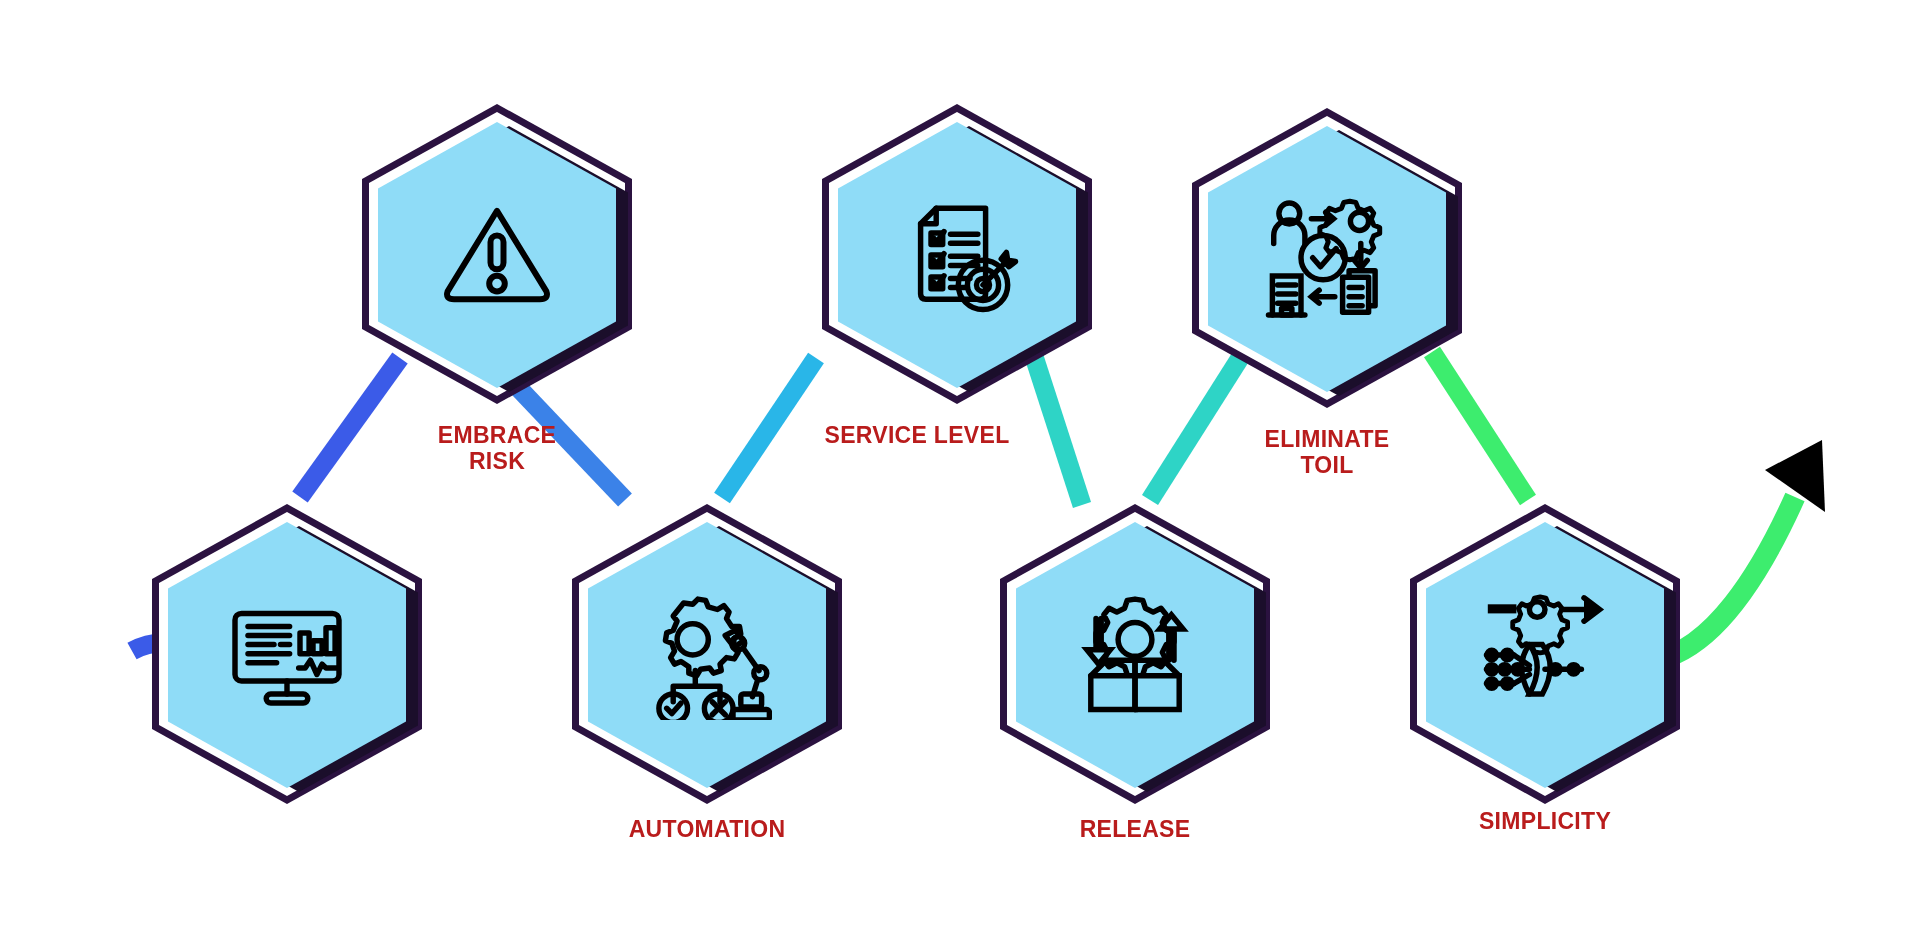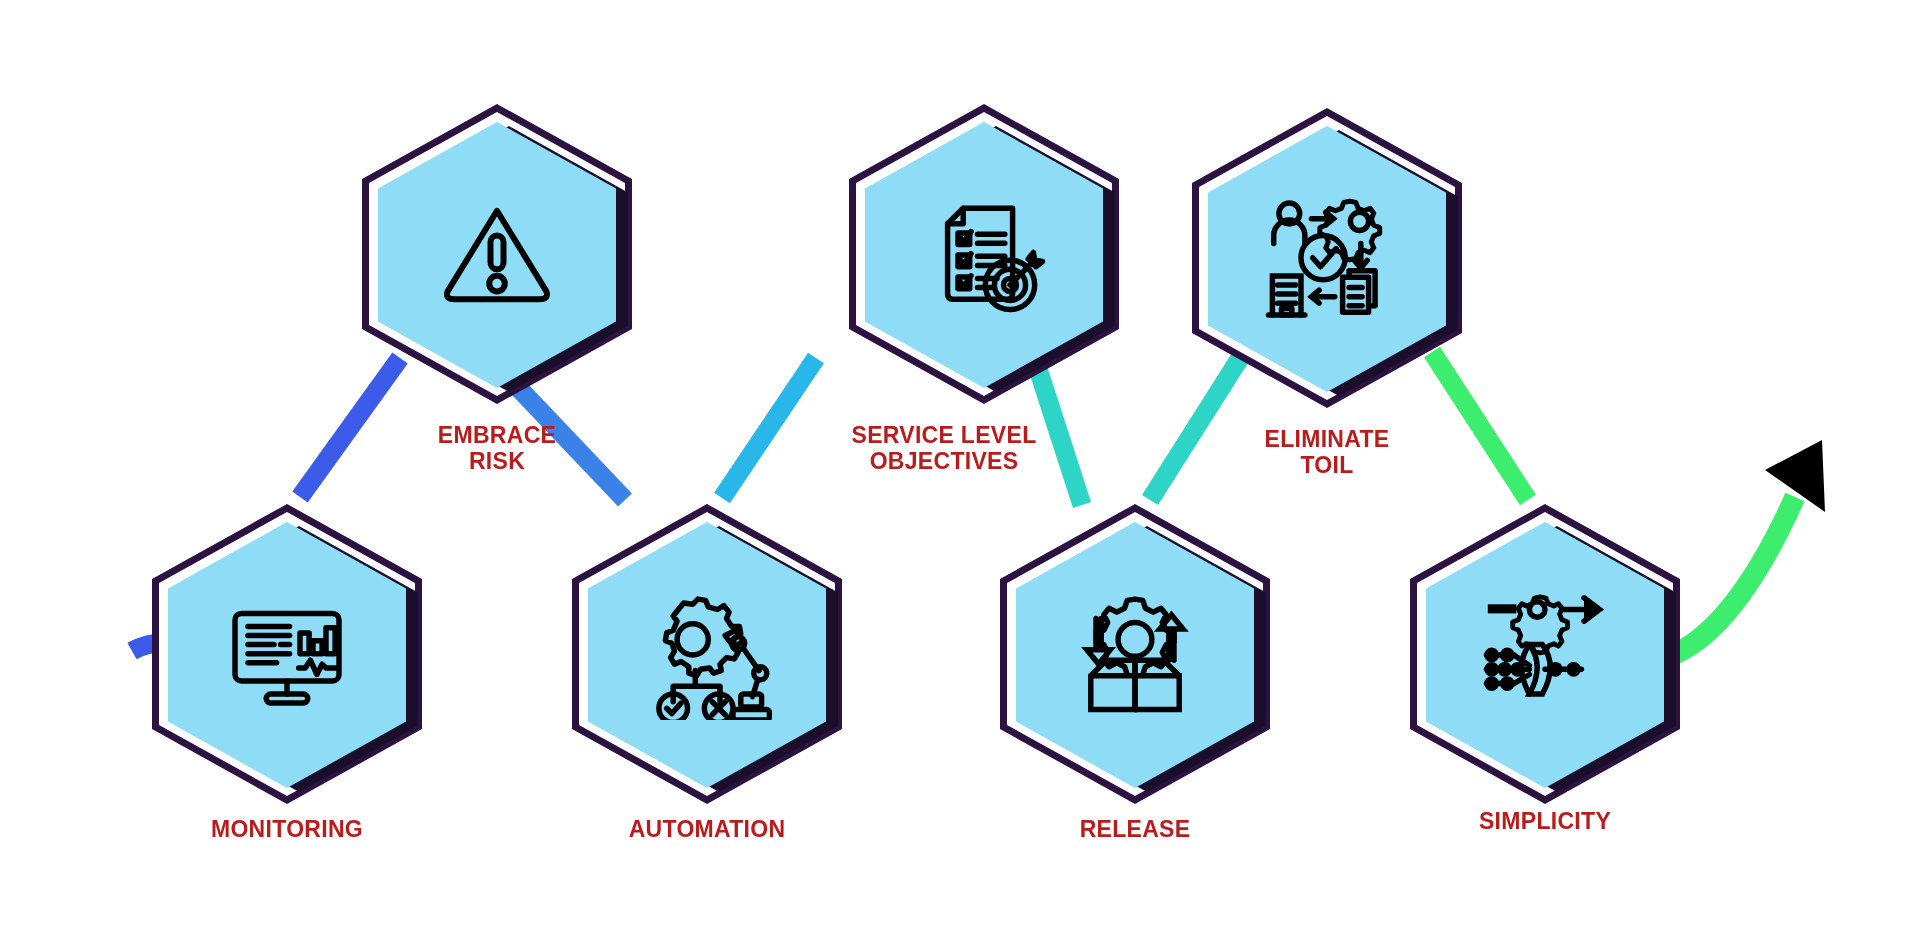--- a/index.html
+++ b/index.html
@@ -107,21 +107,20 @@
               <rect x="60" y="33" width="7" height="16"></rect>
               <rect x="70" y="39" width="7" height="10"></rect>
               <rect x="80" y="29" width="7" height="20"></rect>
               <polyline points="59,60 64,60 68,54 73,65 77,57 80,60 88,60"></polyline>
               <line x1="50" y1="70" x2="50" y2="80"></line>
               <rect x="34" y="80" width="32" height="7" rx="3.5"></rect>
             </svg>
           </span>
         </div>
       </div>
-      <div class="node-label" style="left:-15px; top:312px;">MONITORING</div>
     </div>
 
     <div class="node" style="left:362px; top:104px;">
       <div class="hexwrap">
         <div class="hex-outline"></div>
         <div class="hex-gap"></div>
         <div class="hex-shadow"></div>
         <div class="hex-fill">
           <span class="hex-icon">
             <svg viewBox="0 0 100 100" fill="none" stroke="#000" stroke-width="4.6" stroke-linecap="round" stroke-linejoin="round">
@@ -162,21 +161,21 @@
               <line x1="89" y1="69" x2="85" y2="82"></line>
               <rect x="76" y="80" width="16" height="10" rx="2"></rect>
               <rect x="70" y="92" width="28" height="8" rx="2"></rect>
             </svg>
           </span>
         </div>
       </div>
       <div class="node-label" style="left:-15px; top:312px;">AUTOMATION</div>
     </div>
 
-    <div class="node" style="left:809px; top:104px;padding-left:40px;">
+    <div class="node" style="left:782px; top:104px;padding-left:40px;">
       <div class="hexwrap">
         <div class="hex-outline"></div>
         <div class="hex-gap"></div>
         <div class="hex-shadow"></div>
         <div class="hex-fill">
           <span class="hex-icon">
             <svg viewBox="0 0 100 100" fill="none" stroke="#000" stroke-width="4.2" stroke-linecap="round" stroke-linejoin="round">
               <path d="M22 26 L34 14 L72 14 L72 80 Q72 84 68 84 L26 84 Q22 84 22 80 Z"></path>
               <polyline points="34,14 34,26 22,26"></polyline>
               <rect x="30" y="33" width="9" height="9"></rect>
@@ -195,21 +194,20 @@
               <circle cx="70" cy="73" r="12"></circle>
               <circle cx="70" cy="73" r="5"></circle>
               <line x1="70" y1="73" x2="87" y2="56"></line>
               <path d="M84 53 l4 -5 1 6 6 1 -5 4 z"></path>
             </svg>
           </span>
         </div>
       </div>
       <div class="node-label" style="left:-15px; top:318px;">
         <div>SERVICE LEVEL</div>
-        <div>OBJECTIVES</div>
       </div>
     </div>
 
     <div class="node" style="left:1000px; top:504px;">
       <div class="hexwrap">
         <div class="hex-outline"></div>
         <div class="hex-gap"></div>
         <div class="hex-shadow"></div>
         <div class="hex-fill">
           <span class="hex-icon">

